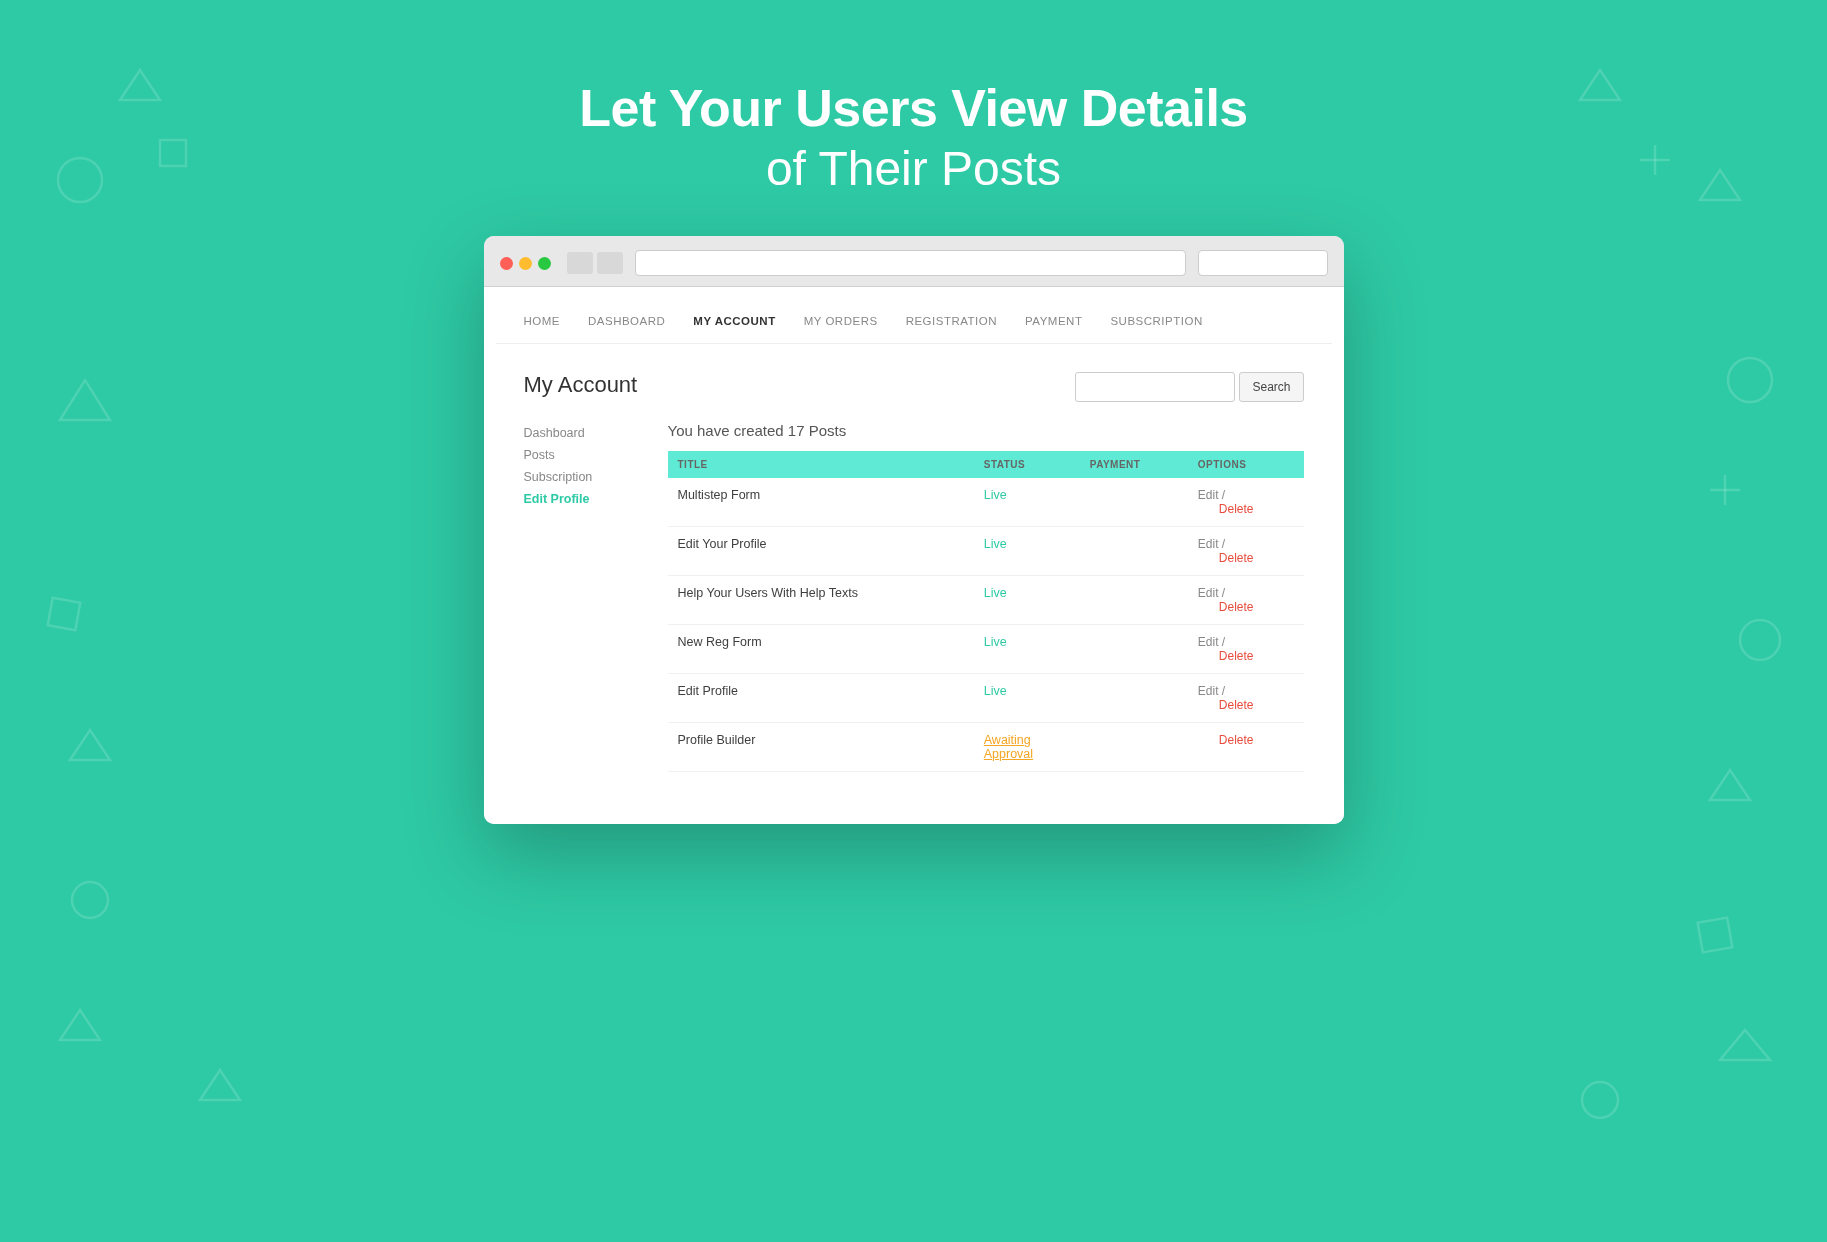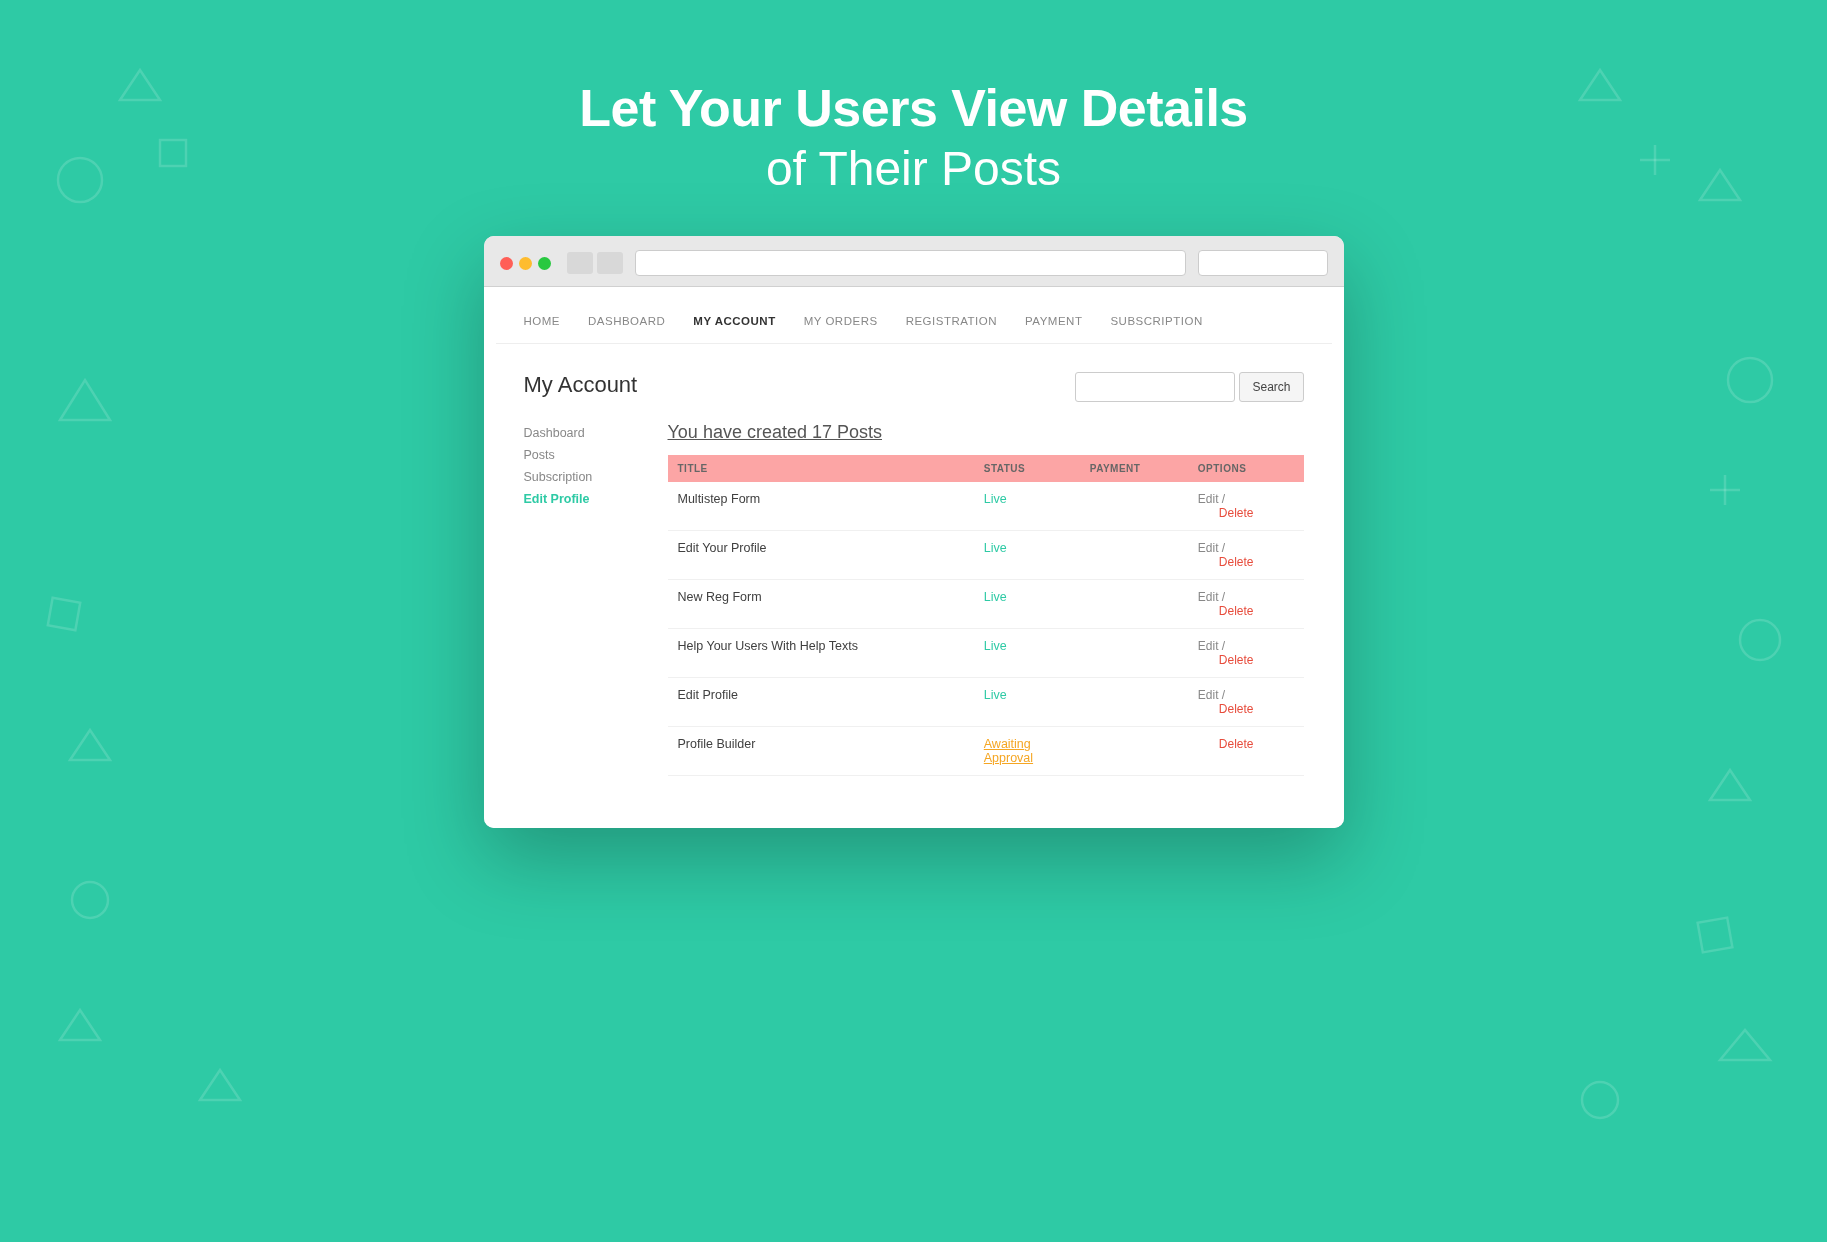--- a/index.html
+++ b/index.html
@@ -206,34 +206,33 @@
       color: #2ecaa5;
       font-weight: 600;
     }
 
     
     .posts-area {
       flex: 1;
     }
 
     .posts-count {
-      font-size: 18px;
+      font-size: 15px;
       color: #555;
       margin-bottom: 12px;
-      text-decoration: underline;
     }
 
     
     .posts-table {
       width: 100%;
       border-collapse: collapse;
     }
 
     .posts-table thead tr {
-      background: #fca5a5;
+      background: #5eead4;
     }
 
     .posts-table th {
       font-size: 10px;
       font-weight: 700;
       color: #666;
       text-transform: uppercase;
       letter-spacing: 0.5px;
       padding: 8px 10px;
       text-align: left;
@@ -381,27 +380,27 @@
                   <td></td>
                   <td><span class="options-edit">Edit /</span><span class="options-delete">Delete</span></td>
                 </tr>
                 <tr>
                   <td class="post-title">Edit Your Profile</td>
                   <td class="status-live">Live</td>
                   <td></td>
                   <td><span class="options-edit">Edit /</span><span class="options-delete">Delete</span></td>
                 </tr>
                 <tr>
+                  <td class="post-title">Help Your Users With Help Texts</td>
+                  <td class="status-live">Live</td>
+                  <td></td>
+                  <td><span class="options-edit">Edit /</span><span class="options-delete">Delete</span></td>
+                </tr>
+                <tr>
                   <td class="post-title">New Reg Form</td>
-                  <td class="status-live">Live</td>
-                  <td></td>
-                  <td><span class="options-edit">Edit /</span><span class="options-delete">Delete</span></td>
-                </tr>
-                <tr>
-                  <td class="post-title">Help Your Users With Help Texts</td>
                   <td class="status-live">Live</td>
                   <td></td>
                   <td><span class="options-edit">Edit /</span><span class="options-delete">Delete</span></td>
                 </tr>
                 <tr>
                   <td class="post-title">Edit Profile</td>
                   <td class="status-live">Live</td>
                   <td></td>
                   <td><span class="options-edit">Edit /</span><span class="options-delete">Delete</span></td>
                 </tr>

